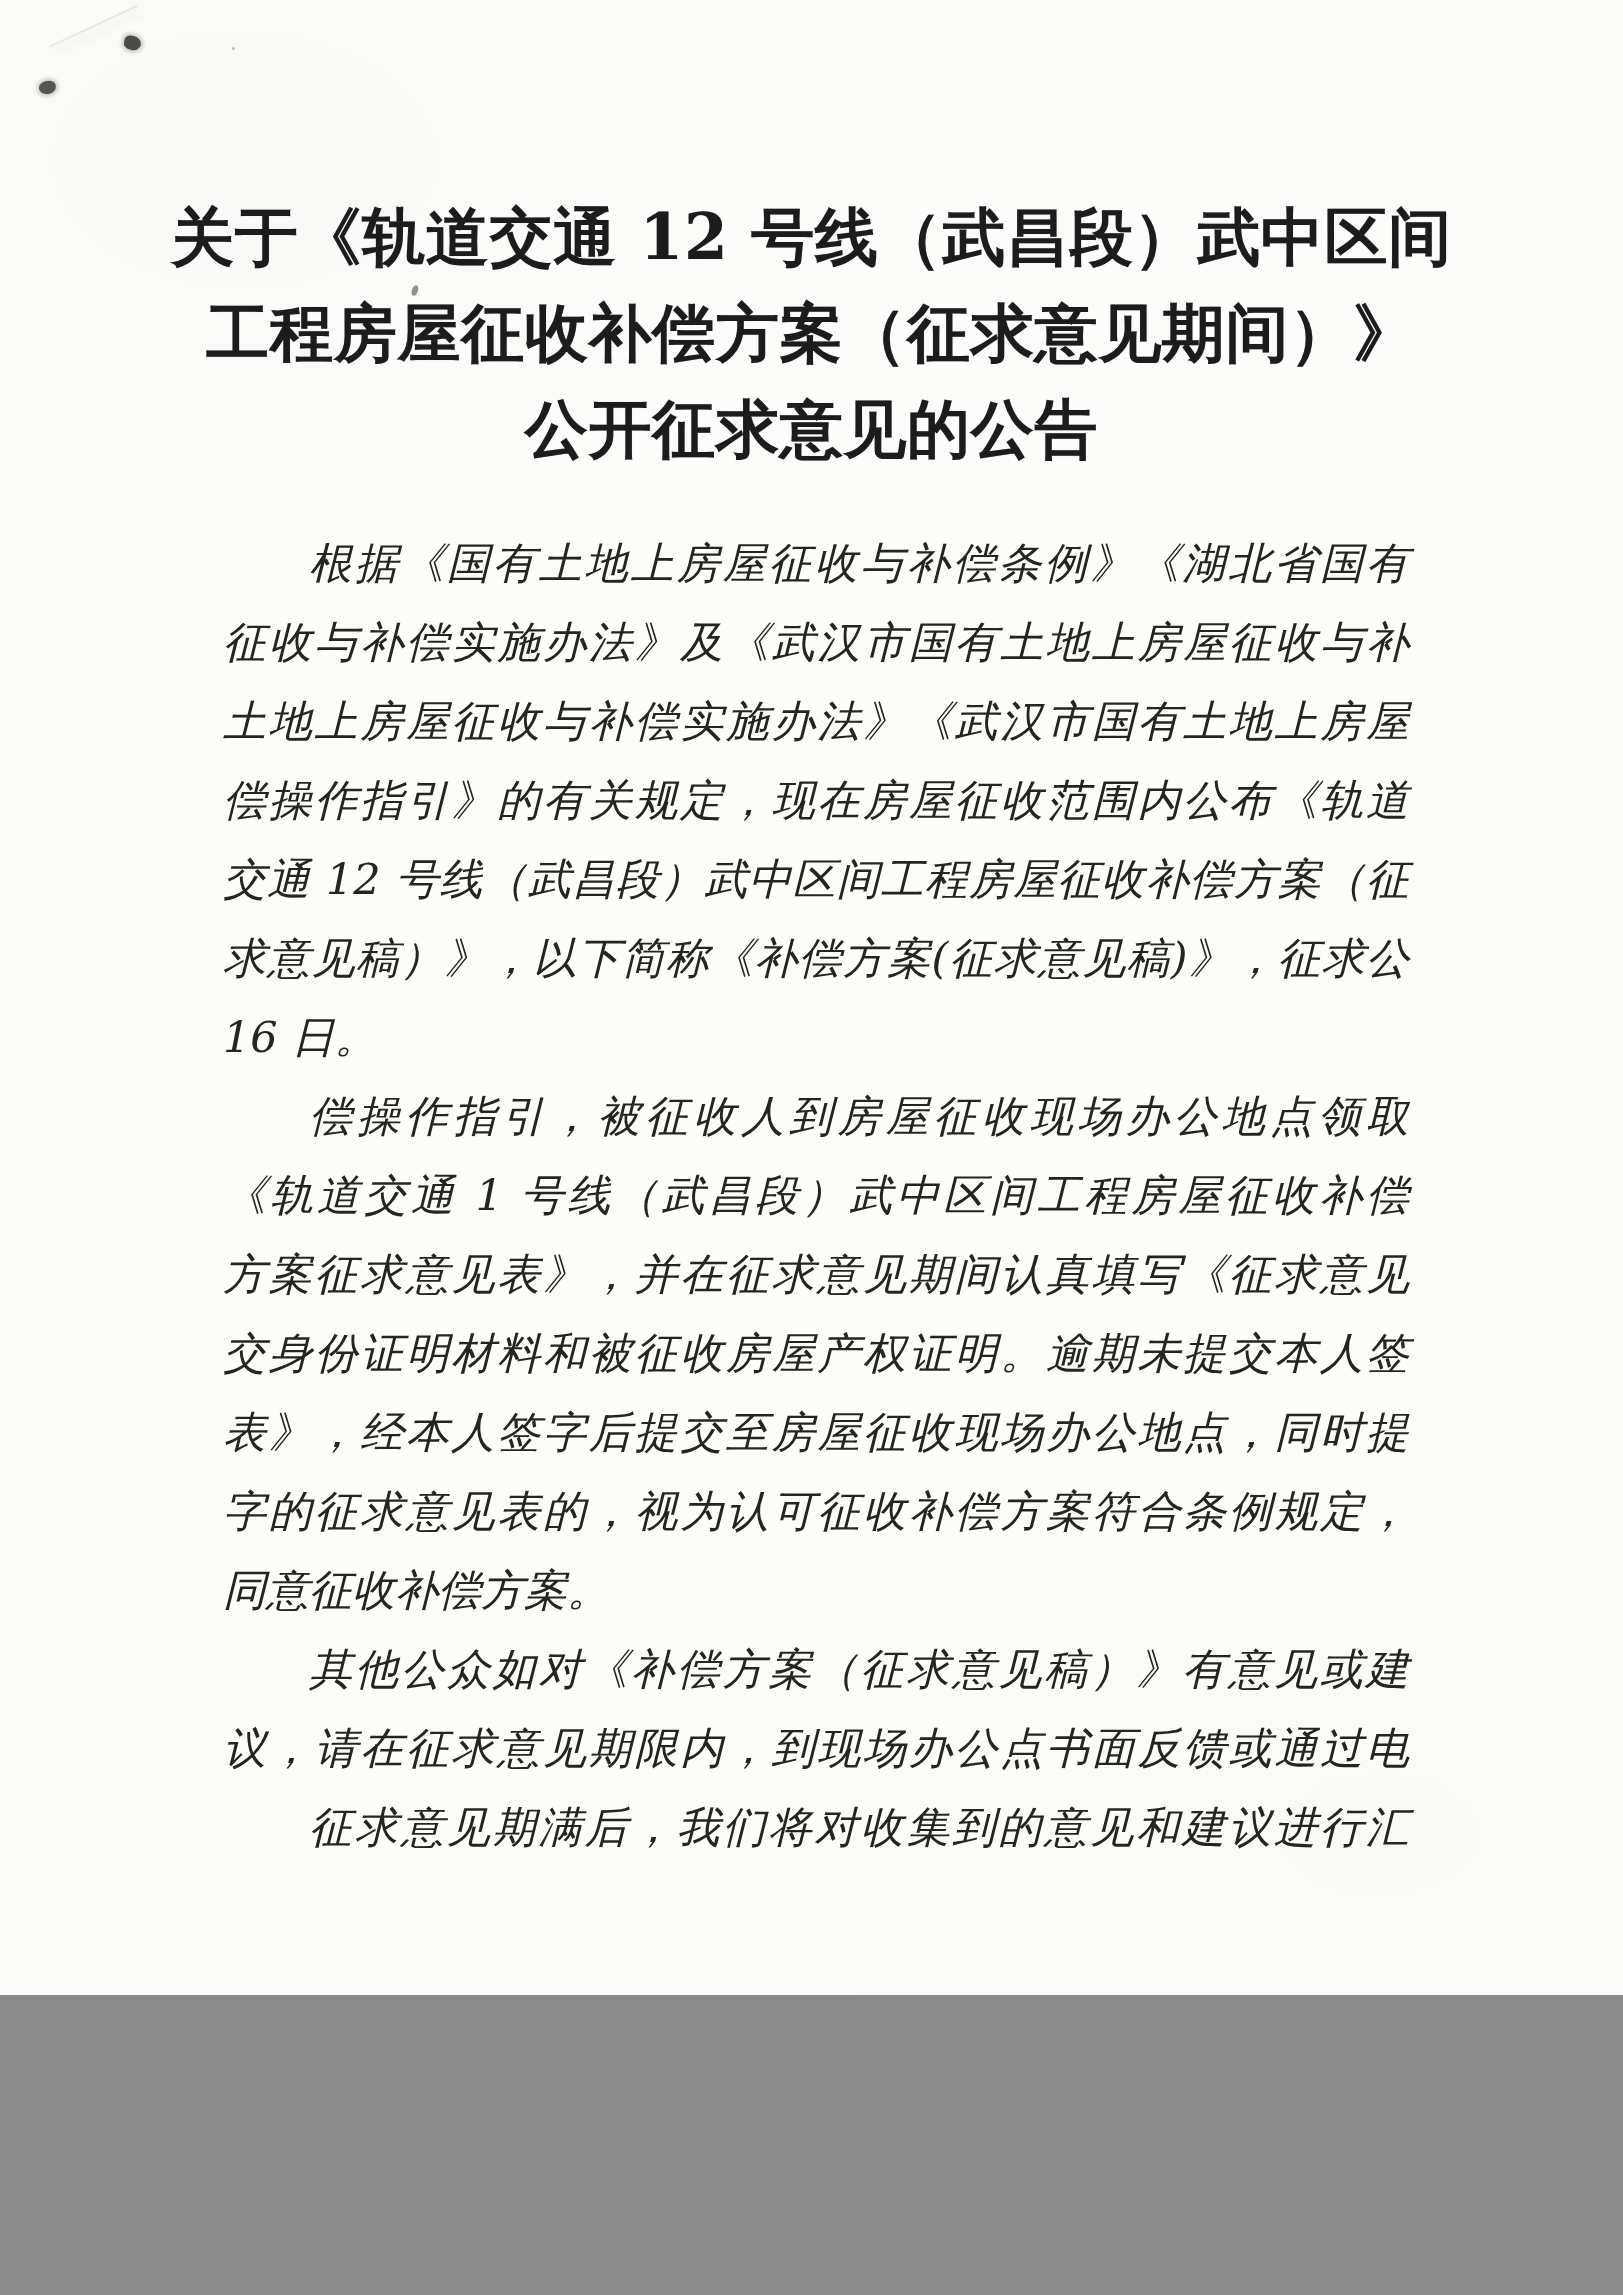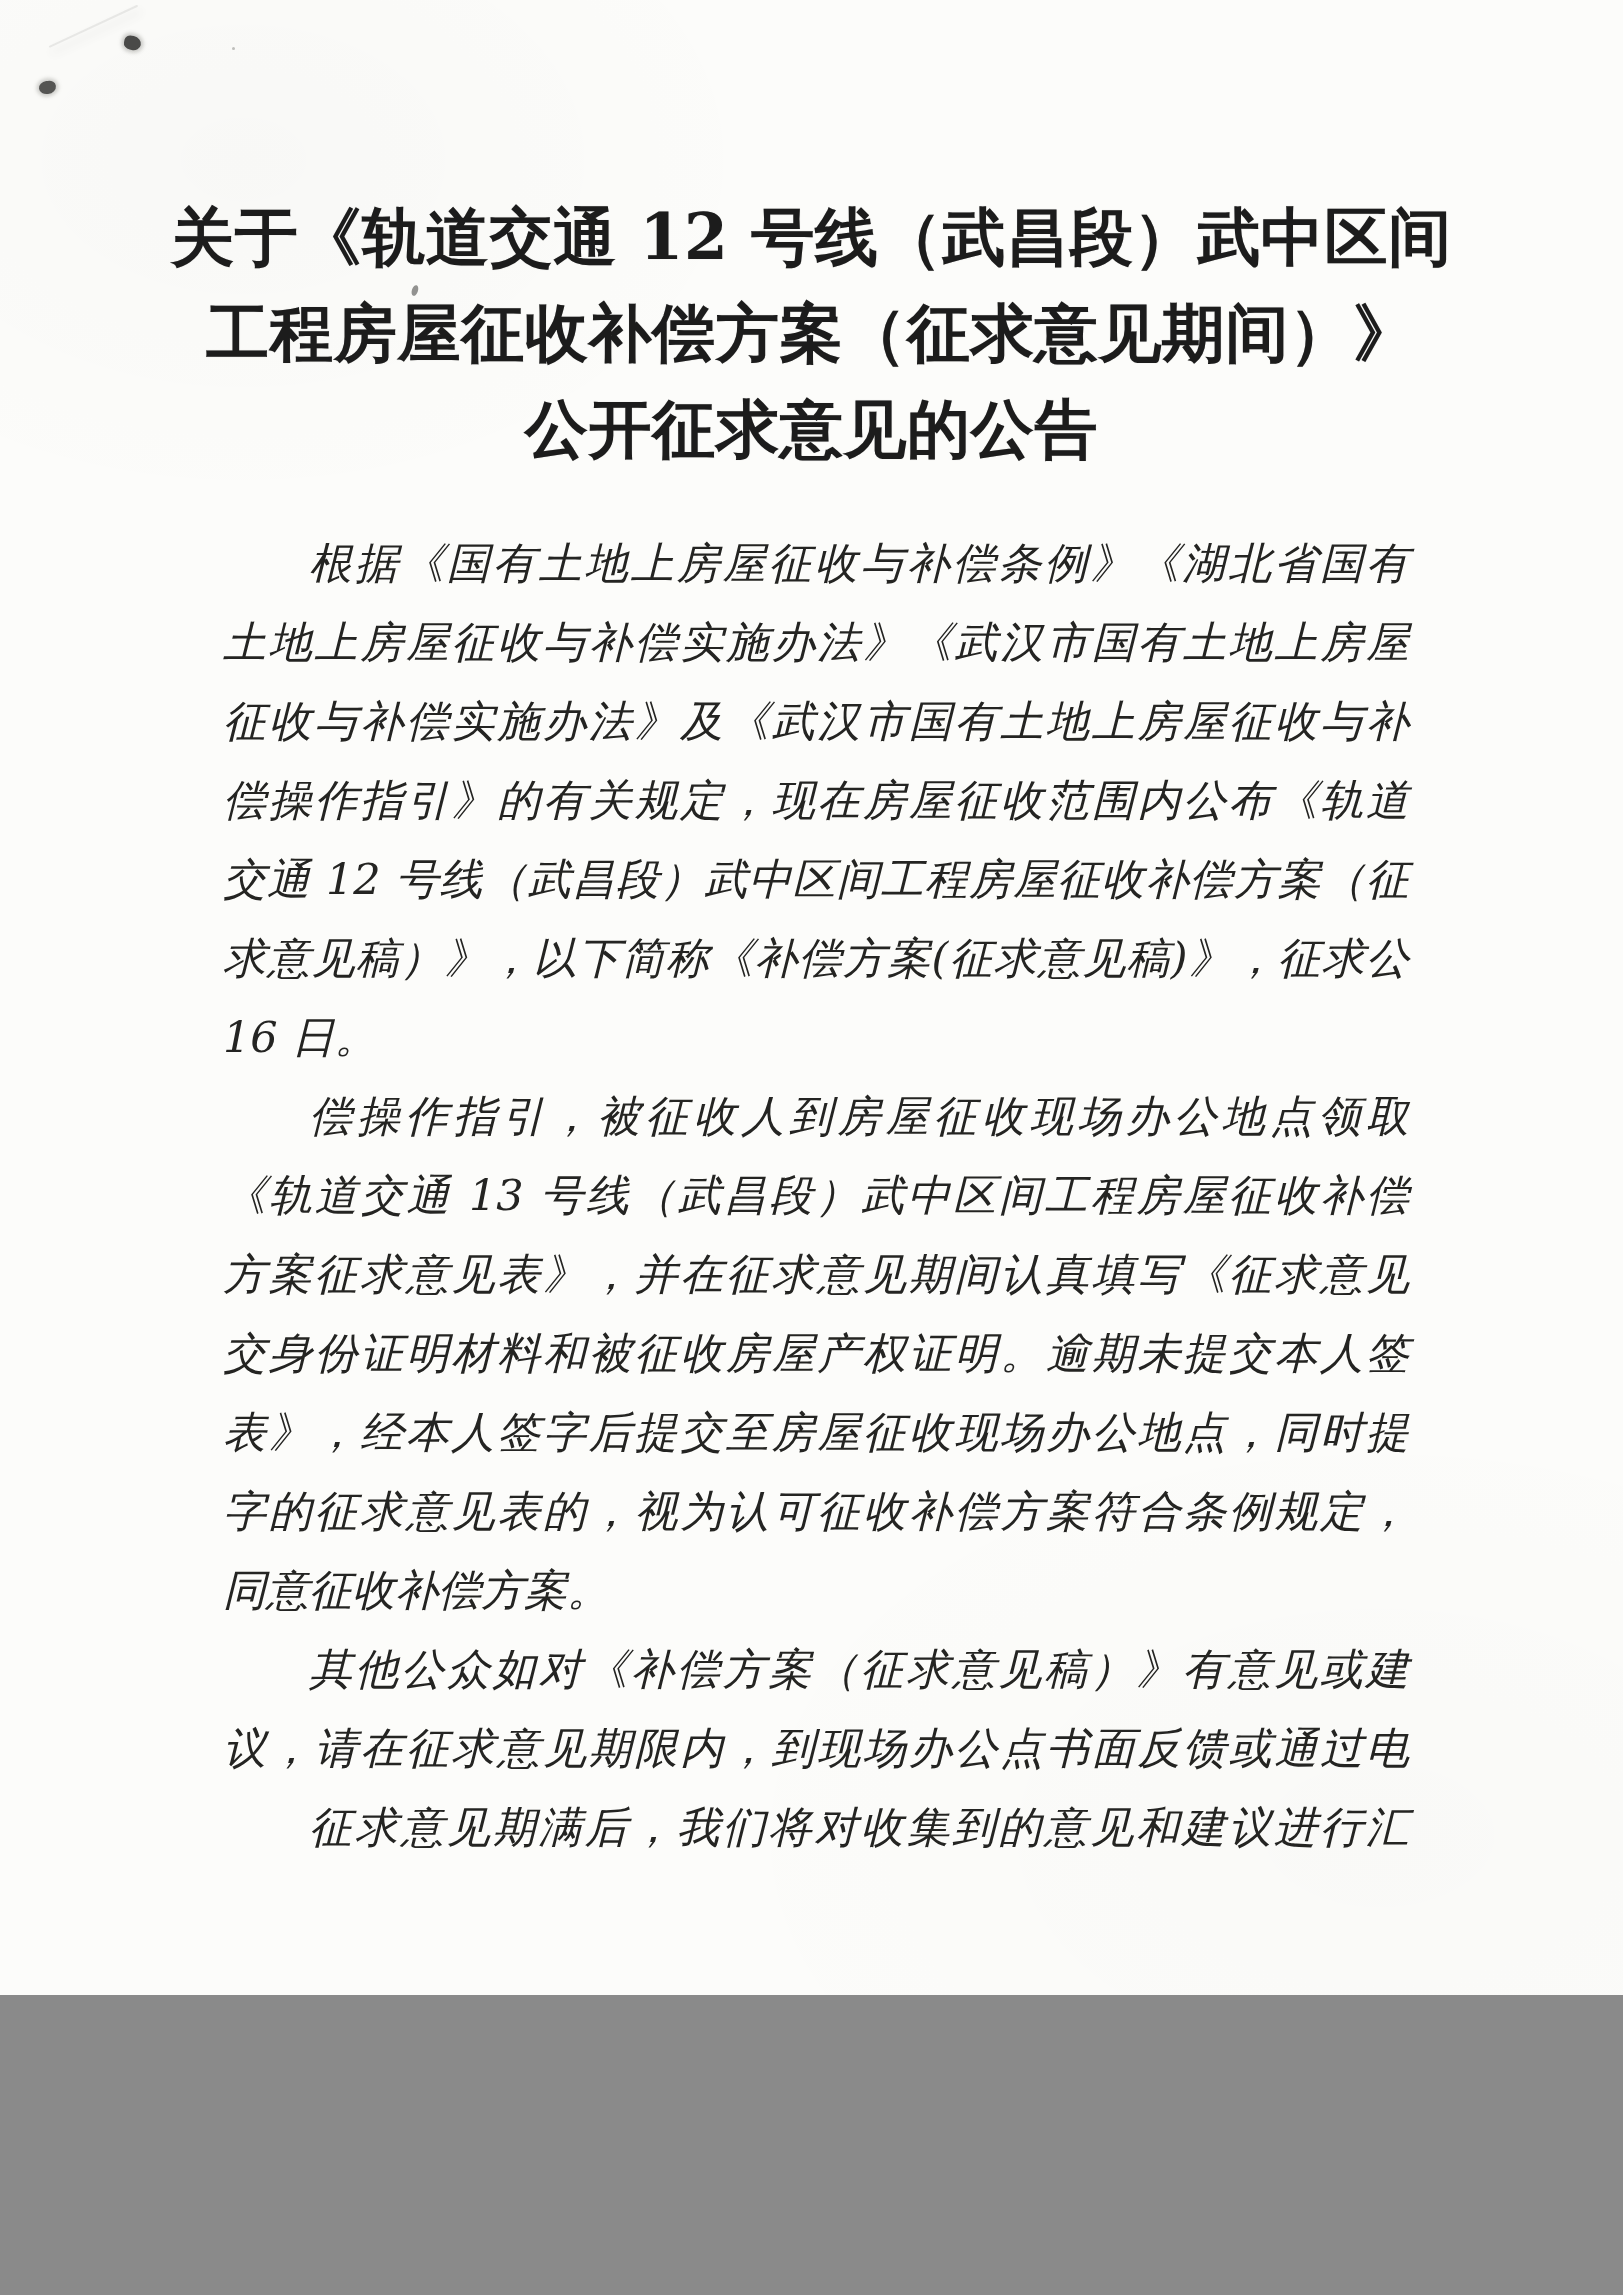--- a/index.html
+++ b/index.html
@@ -117,30 +117,30 @@
 
   <h1 class="title">
       <span class="title-line">关于《轨道交通 12 号线（武昌段）武中区间</span>
       <span class="title-line">工程房屋征收补偿方案（征求意见期间）》</span>
       <span class="title-line">公开征求意见的公告</span>
     </h1>
 
   <div class="body-text">
       <div class="paragraph">
         <div class="body-line justify indent">根据《国有土地上房屋征收与补偿条例》《湖北省国有</div>
+        <div class="body-line justify">征收与补偿实施办法》及《武汉市国有土地上房屋征收与补</div>
         <div class="body-line justify">土地上房屋征收与补偿实施办法》《武汉市国有土地上房屋</div>
-        <div class="body-line justify">征收与补偿实施办法》及《武汉市国有土地上房屋征收与补</div>
         <div class="body-line justify">偿操作指引》的有关规定，现在房屋征收范围内公布《轨道</div>
         <div class="body-line justify">交通 12 号线（武昌段）武中区间工程房屋征收补偿方案（征</div>
         <div class="body-line justify">求意见稿）》，以下简称《补偿方案(征求意见稿)》，征求公</div>
         <div class="body-line">16 日。</div>
       </div>
       <div class="paragraph">
         <div class="body-line justify indent">偿操作指引，被征收人到房屋征收现场办公地点领取</div>
-        <div class="body-line justify">《轨道交通 13 号线（武昌段）武中区间工程房屋征收补偿</div>
+        <div class="body-line justify">《轨道交通 1 号线（武昌段）武中区间工程房屋征收补偿</div>
         <div class="body-line justify">方案征求意见表》，并在征求意见期间认真填写《征求意见</div>
         <div class="body-line justify">交身份证明材料和被征收房屋产权证明。逾期未提交本人签</div>
         <div class="body-line justify">表》，经本人签字后提交至房屋征收现场办公地点，同时提</div>
         <div class="body-line justify">字的征求意见表的，视为认可征收补偿方案符合条例规定，</div>
         <div class="body-line">同意征收补偿方案。</div>
       </div>
       <div class="paragraph">
         <div class="body-line justify indent">其他公众如对《补偿方案（征求意见稿）》有意见或建</div>
         <div class="body-line justify">议，请在征求意见期限内，到现场办公点书面反馈或通过电</div>
       </div>

